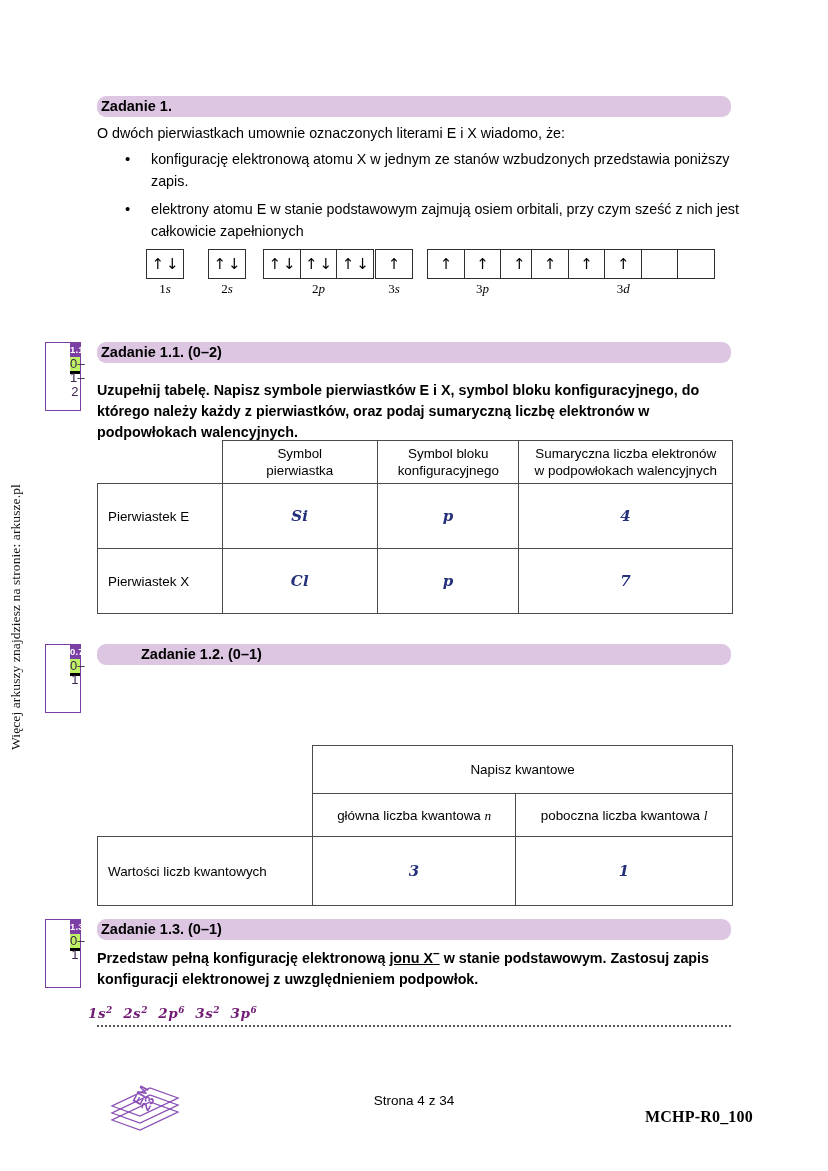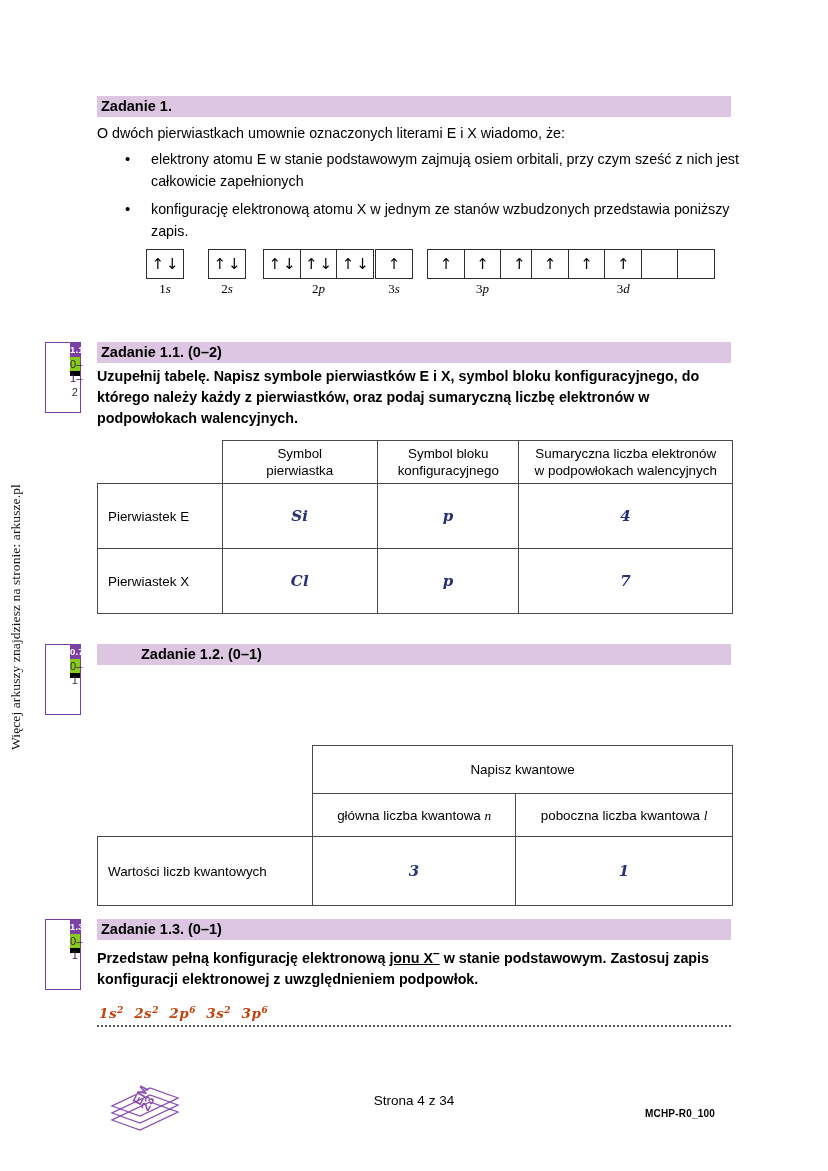--- a/index.html
+++ b/index.html
@@ -41,20 +41,21 @@
   .band {
     position: absolute;
     left: 97px;
     width: 634px;
     background: #ddc6e2;
     height: 21px;
     box-sizing: border-box;
     padding: 2px 0 0 4px;
     font-weight: bold;
     font-size: 14.5px;
+    border-radius: 9px;
   }
 
   .para {
     position: absolute;
     left: 97px;
     width: 640px;
     font-size: 14.3px;
     line-height: 21px;
   }
   .para.bold { font-weight: bold; }
@@ -96,27 +97,27 @@
     background: #7b3fa6;
     color: #ffffff;
     font-size: 9.5px;
     font-weight: bold;
     text-align: center;
     line-height: 14px;
     height: 14px;
     letter-spacing: .2px;
   }
   .scorebox .sb-pts {
-    background: #84cc16;
+    background: #bef264;
     color: #3b2250;
-    font-size: 11px;
+    font-size: 13px;
     text-align: center;
     line-height: 14px;
     height: 14px;
-    border-bottom: 5px solid #000000;
+    border-bottom: 3px solid #000000;
     letter-spacing: .2px;
   }
   .scorebox .sb-blank {
     height: 36px;
     background: #fff;
   }
 
   
   .orb-wrap {
     position: absolute;
@@ -196,46 +197,47 @@
   
   .answer-line {
     position: absolute;
     left: 97px;
     width: 634px;
     height: 20px;
     border-bottom: 2px dotted #555;
   }
   .answer-hand {
     position: absolute;
-    left: 99px;
+    left: 88px;
     font-family: "DejaVu Serif", serif;
     font-style: italic;
     font-weight: 600;
-    color: #c2410c;
+    color: #701a75;
     font-size: 13.5px;
     letter-spacing: .5px;
     white-space: nowrap;
   }
   .answer-hand sup { font-size: 9px; }
 
   
   .footer-page {
     position: absolute;
     left: 0; top: 1093px;
     width: 828px;
     text-align: center;
     font-size: 13.5px;
   }
   .footer-code {
     position: absolute;
     left: 645px;
     top: 1108px;
-    font-size: 10px;
+    font-size: 16px;
     font-weight: bold;
     letter-spacing: .2px;
+    font-family: Liberation Serif, serif;
   }
   .logo {
     position: absolute;
     left: 104px;
     top: 1080px;
     width: 82px;
     height: 52px;
   }
   .logo svg { display: block; }
 </style>
@@ -244,22 +246,22 @@
 
 <div class="page">
 
   <div class="side-note">Więcej arkuszy znajdziesz na stronie: arkusze.pl</div>
 
   <div class="band" style="top:96px;">Zadanie 1.</div>
 
   <div class="para" style="top:123px;">O dwóch pierwiastkach umownie oznaczonych literami E i X wiadomo, że:</div>
 
   <ul class="bullets" style="top:149px;">
+    <li>konfigurację elektronową atomu X w jednym ze stanów wzbudzonych przedstawia poniższy zapis.</li>
     <li>elektrony atomu E w stanie podstawowym zajmują osiem orbitali, przy czym sześć z nich jest całkowicie zapełnionych</li>
-    <li>konfigurację elektronową atomu X w jednym ze stanów wzbudzonych przedstawia poniższy zapis.</li>
   </ul>
 
   <div class="orb-wrap">
 
     <div class="orb-group" style="left:49px;">
       <div class="orb-row">
         <div class="orb-cell">
           <div class="arrows">
               <span>↑</span>
               <span>↓</span>
@@ -363,21 +365,21 @@
   </div>
 
   <div class="scorebox" style="top:342px;">
     <div class="sb-num">1.1.</div>
     <div class="sb-pts">0–1–2</div>
     <div class="sb-blank"></div>
   </div>
 
   <div class="band" style="top:342px;">Zadanie 1.1. (0–2)</div>
 
-  <div class="para bold" style="top:366px;">Uzupełnij tabelę. Napisz symbole pierwiastków E i X, symbol bloku konfiguracyjnego, do którego należy każdy z pierwiastków, oraz podaj sumaryczną liczbę elektronów w podpowłokach walencyjnych.</div>
+  <div class="para bold" style="top:380px;">Uzupełnij tabelę. Napisz symbole pierwiastków E i X, symbol bloku konfiguracyjnego, do którego należy każdy z pierwiastków, oraz podaj sumaryczną liczbę elektronów w podpowłokach walencyjnych.</div>
 
   <table class="qtable" style="left:97px; top:440px; width:636px;">
     <tbody>
         <tr>
       <td class="noborder" style="width:120px;"></td>
       <td style="width:158px;">
         <span>Symbol</span><br>
         <span>pierwiastka</span>
       </td>
       <td style="width:134px;">

